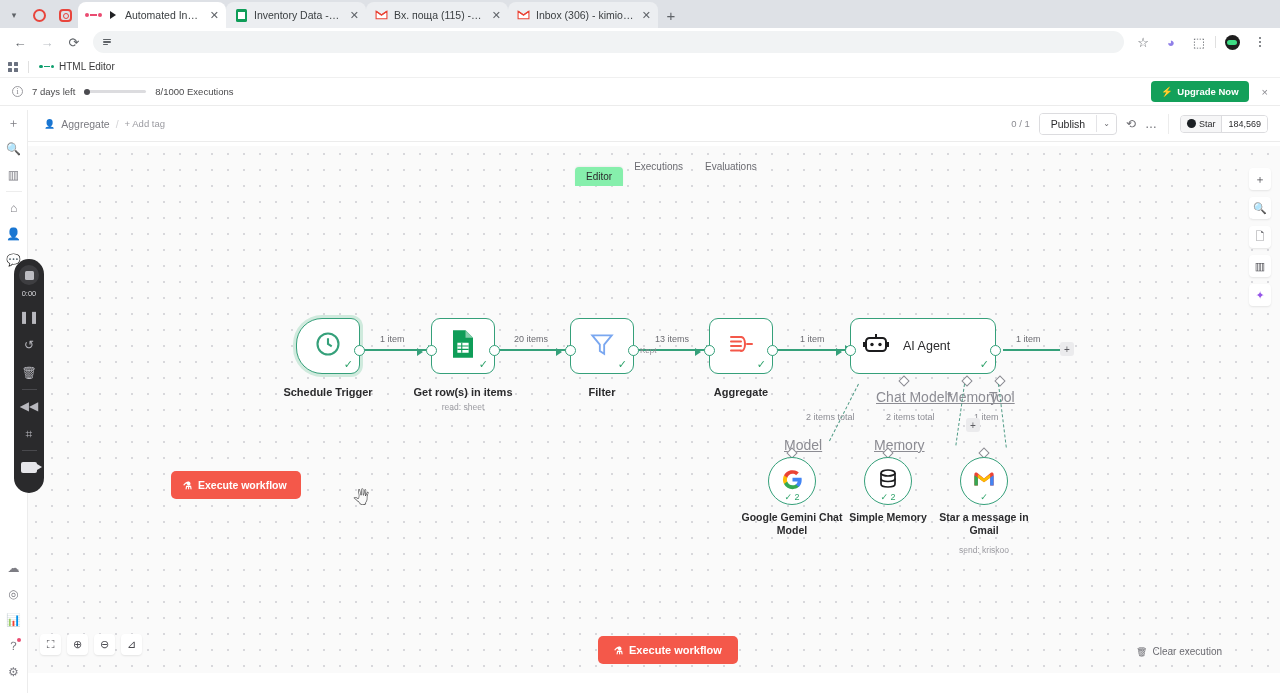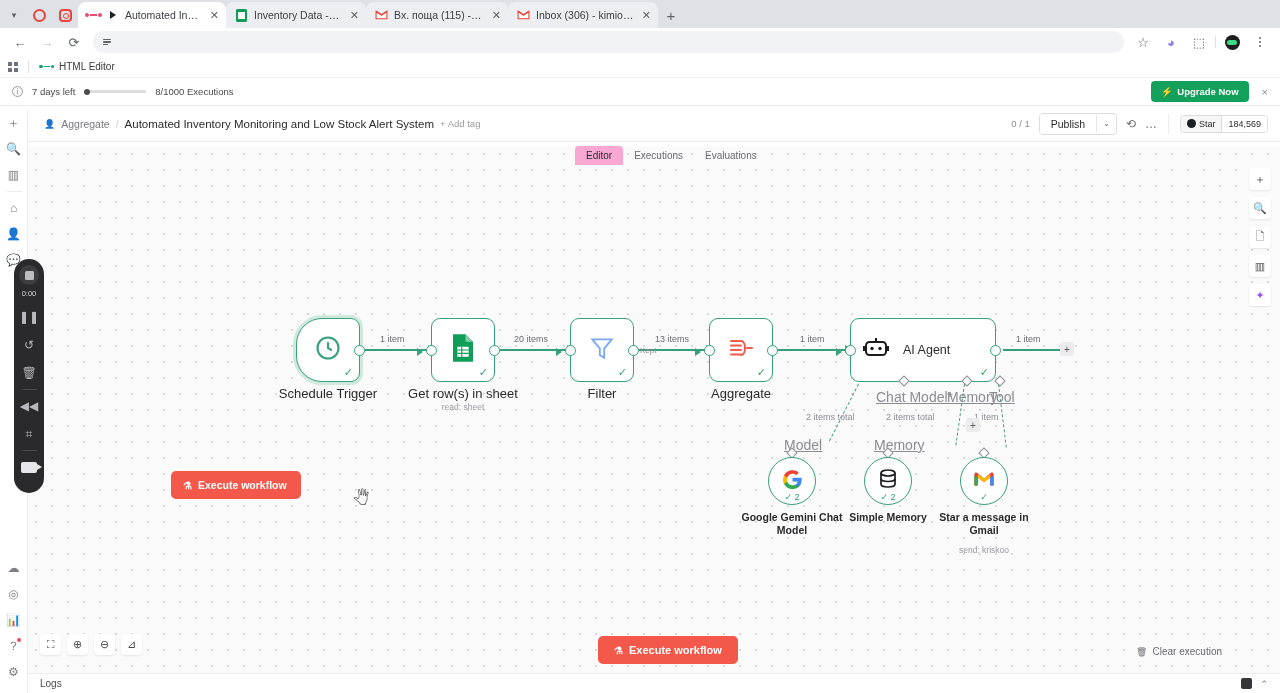--- a/index.html
+++ b/index.html
@@ -169,38 +169,38 @@
     background-color:#fafafa;
     background-image: radial-gradient(#d8d8dc 0.9px, transparent 0.9px);
     background-size: 16px 16px;
     overflow:hidden;
   }
   .tabs-float {
     position:absolute; left:575px; top:146px; display:flex; align-items:center;
     gap:0; z-index:7; font-size:10px;
   }
   .vtab { padding:4px 11px; color:#6b6b71; border-radius:4px 4px 0 0; }
-  .vtab.active { background:#f9a8d4; color:#2b2b2d; box-shadow:0 -1px 2px rgba(0,0,0,.05); }
+  .vtab.active { background:#86efac; color:#2b2b2d; box-shadow:0 -1px 2px rgba(0,0,0,.05);margin-top:21px; }
 
   
   .node { position:absolute; }
   .nbox {
-    width:64px; height:64px; background:#fff; border:1.5px solid #35a07a;
+    width:64px; height:56px; background:#fff; border:1.5px solid #35a07a;
     border-radius:9px; display:flex; align-items:center; justify-content:center;
     position:relative;
   }
   .nbox.selected { box-shadow:0 0 0 3px #cfeadd; }
   .nbox.trigger { border-radius: 26px 9px 9px 26px; }
   .nbox.wide { width:146px; justify-content:flex-start; padding-left:12px; gap:14px; }
   .ncheck {
     position:absolute; right:6px; bottom:3px; color:#2fa36b; font-size:11px; line-height:1;
   }
   .nlabel {
     position:absolute; top:68px; left:50%; transform:translateX(-50%);
-    font-size:13px; color:#2b2b2d; white-space:nowrap; font-weight:normal;
+    font-size:11px; color:#2b2b2d; white-space:nowrap; font-weight:bold;
   }
   .nsub {
     position:absolute; top:84px; left:50%; transform:translateX(-50%);
     font-size:8.5px; color:#9a9aa0; white-space:nowrap;
   }
   .port {
     position:absolute; width:11px; height:11px; border-radius:50%;
     background:#fff; border:1.5px solid #35a07a; top:26px;
   }
   .port.inp { left:-6px; }
@@ -395,21 +395,20 @@
       <span>Upgrade Now</span>
     </span>
     <span class="banner-x">×</span>
   </div>
 
   <div class="wf-header">
     <div class="crumb">
       <span style="font-size:9px">👤</span>
       <span>Aggregate</span>
       <span class="sep">/</span>
-      <span class="wf-title">Automated Inventory Monitoring and Low Stock Alert System</span>
       <span class="addtag">+ Add tag</span>
     </div>
     <div class="wf-right">
       <span class="runcount">0 / 1</span>
       <span class="publish-grp">
         <span class="publish-btn">Publish</span>
         <span class="publish-chev">⌄</span>
       </span>
       <span class="hdr-ico">⟲</span>
       <span class="hdr-ico">…</span>
@@ -522,21 +521,21 @@
             <path d="M12 1l6 6h-6z" fill="#87ceac"></path>
             <rect x="5.5" y="11" width="9" height="8" fill="#fff"></rect>
             <path d="M5.5 13.6h9M5.5 16.3h9M9 11v8" stroke="#0f9d58" stroke-width="0.9"></path>
           </svg>
         </span>
         <span class="arrow-in"></span>
         <span class="port inp"></span>
         <span class="port outp"></span>
         <span class="ncheck">✓</span>
       </div>
-      <div class="nlabel">Get row(s) in sheet</div>
+      <div class="nlabel">Get row(s) in items</div>
       <div class="nsub">read: sheet</div>
     </div>
 
     <div class="node" style="left:542px; top:172px;">
       <div class="nbox">
         <span>
           <svg width="26" height="26" viewBox="0 0 24 24" fill="none" stroke="#7aa7f0" stroke-width="1.7">
             <path d="M3 4h18l-7 8.5V21l-4-2.5v-6z"></path>
           </svg>
         </span>
@@ -669,21 +668,14 @@
       <div class="cv-btn">▥</div>
       <div class="cv-btn ai">✦</div>
     </div>
 
     <div class="clear-exec">
       <span style="font-size:9px">🗑</span>
       <span>Clear execution</span>
     </div>
   </div>
 
-  <div class="logsbar">
-    <span>Logs</span>
-    <span class="logs-right">
-      <span class="sq-ico"></span>
-      <span style="font-size:9px;color:#6b6b71">⌃</span>
-    </span>
-  </div>
 
 </div>
 
 </body></html>

